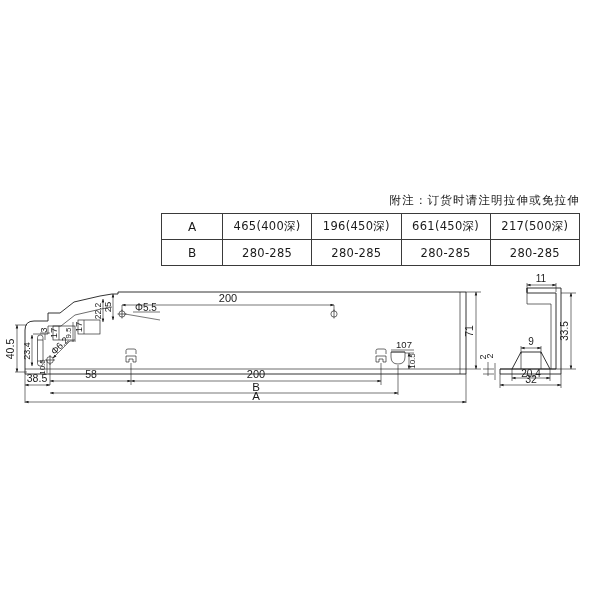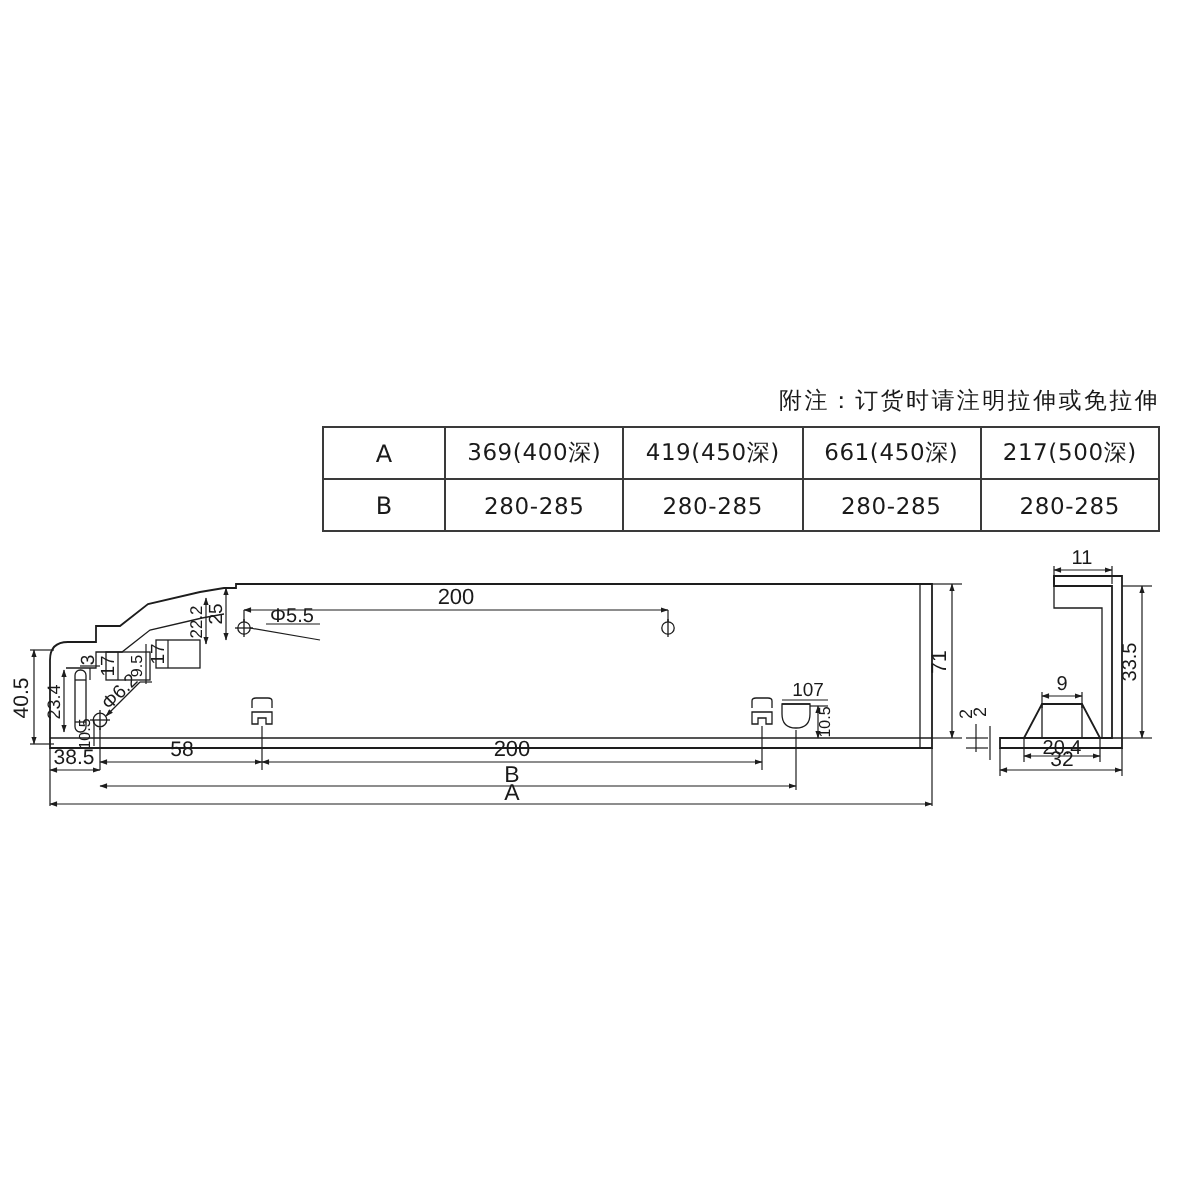--- a/index.html
+++ b/index.html
@@ -41,22 +41,22 @@
 <body>
 
 <div id="sheet">
 
   <div class="note-text">附注：订货时请注明拉伸或免拉伸</div>
 
   <table class="spec">
     <tbody>
         <tr>
       <td class="lbl">A</td>
-      <td>369(400深)</td>
-      <td>419(450深)</td>
+      <td>465(400深)</td>
+      <td>196(450深)</td>
       <td>661(450深)</td>
       <td>217(500深)</td>
     </tr>
     <tr>
       <td class="lbl">B</td>
       <td>280-285</td>
       <td>280-285</td>
       <td>280-285</td>
       <td>280-285</td>
     </tr>

